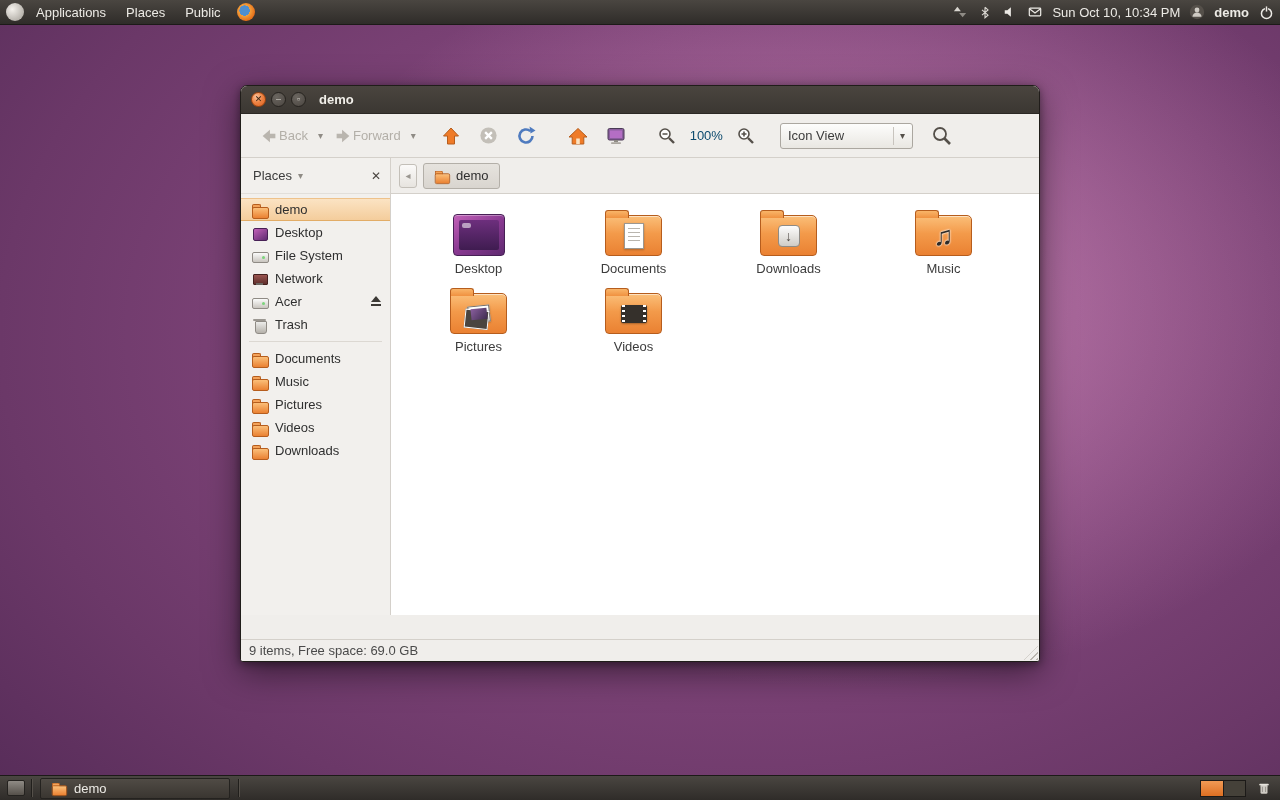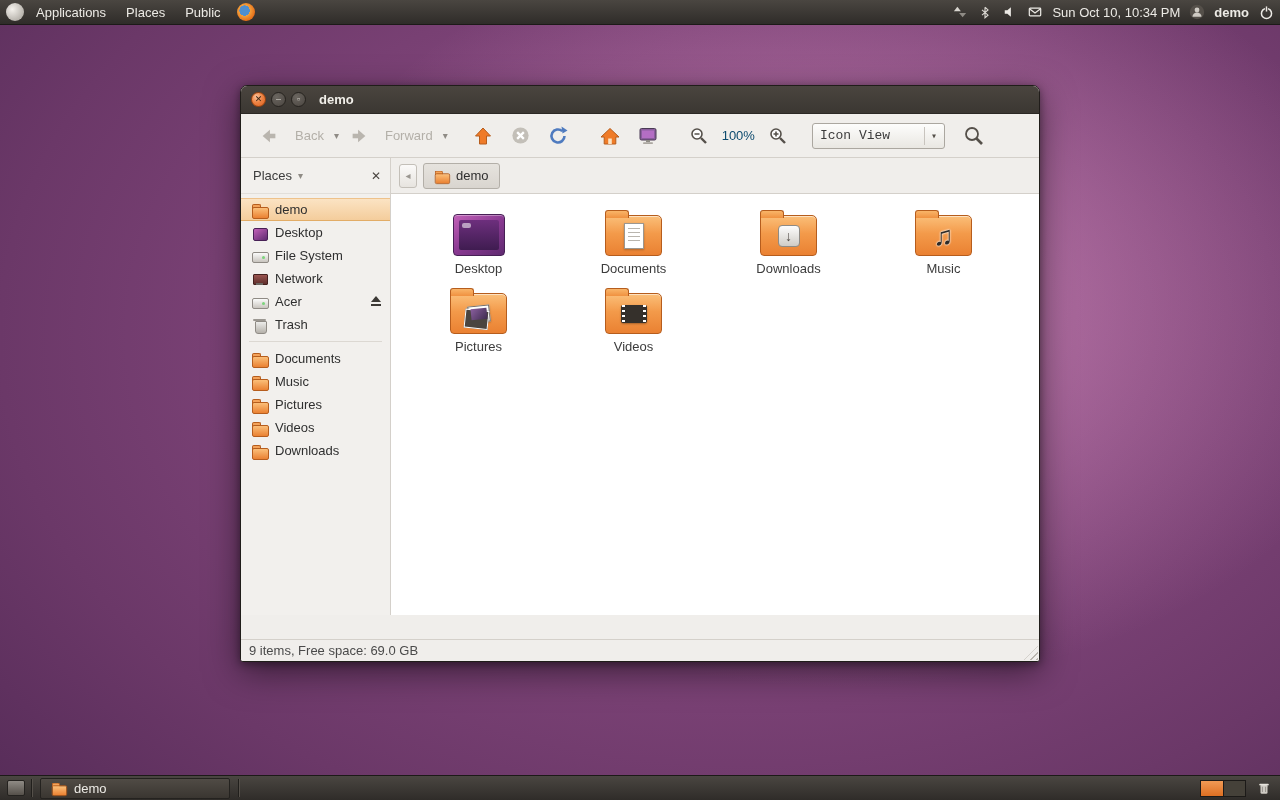--- a/index.html
+++ b/index.html
@@ -61,28 +61,28 @@
   .wbtn-close { background:radial-gradient(circle at 35% 30%, #fbc6a0, #ee8445 45%, #d95f1e); border:1px solid #9e4510; }
   .wbtn-min, .wbtn-max { background:radial-gradient(circle at 35% 30%, #6b6660, #4a4540); border:1px solid #26231f; color:#cfcbc4; }
   .wtitle { color:#f1efe9; font-weight:bold; margin-left:8px; }
 
   .menubar { height:26px; background:linear-gradient(#3b3732,#36322d); display:flex; align-items:center;
     padding:0 6px; flex:none; border-bottom:1px solid #2b2824; }
   .menubar .mitem { color:#e6e3dc; padding:0 9px; height:100%; display:flex; align-items:center; }
 
   .toolbar { height:44px; background:#f0eeeb; border-bottom:1px solid #d4d0ca;
     display:flex; align-items:center; padding:0 12px; gap:4px; flex:none; }
-  .tbtn { display:flex; align-items:center; gap:16px; padding:3px 5px; border-radius:3px; border:1px solid transparent; }
+  .tbtn { display:flex; align-items:center; gap:0; padding:3px 5px; border-radius:3px; border:1px solid transparent; }
   .tbtn .tlabel { color:#3c3c3c; }
   .tbtn.disabled .tlabel { color:#b3afa8; }
   .caret { font-size:10px; color:#8f8b85; }
   .tsep { width:10px; }
   .zoom-level { color:#0c4a6e; padding:0 3px; }
   .combo { margin-left:14px; width:133px; height:26px; border:1px solid #aBA7a0; border-radius:3px;
-    background:linear-gradient(#fdfdfc,#e9e7e2); display:flex; align-items:center; padding:0 7px; gap:6px;font-family:Liberation Mono, monospace; }
+    background:linear-gradient(#fdfdfc,#e9e7e2); display:flex; align-items:center; padding:0 7px; gap:6px; }
   .combo .combo-label { flex:1; color:#3c3c3c; }
   .combo .combo-caret { font-size:10px; color:#55504a; border-left:1px solid #c8c4be; padding-left:6px; height:18px; display:flex; align-items:center; }
 
   .content-row { flex:1; display:flex; min-height:0; }
 
   
   .sidebar { width:150px; flex:none; background:#f2f0ed; border-right:1px solid #d4d0ca; display:flex; flex-direction:column; }
   .sb-header { height:36px; display:flex; align-items:center; padding:0 9px 0 12px; gap:6px; border-bottom:1px solid #e2dfda; }
   .sb-header .sb-title { color:#3c3c3c; }
   .sb-close { margin-left:auto; color:#4a4540; font-weight:bold; font-size:12px; }

